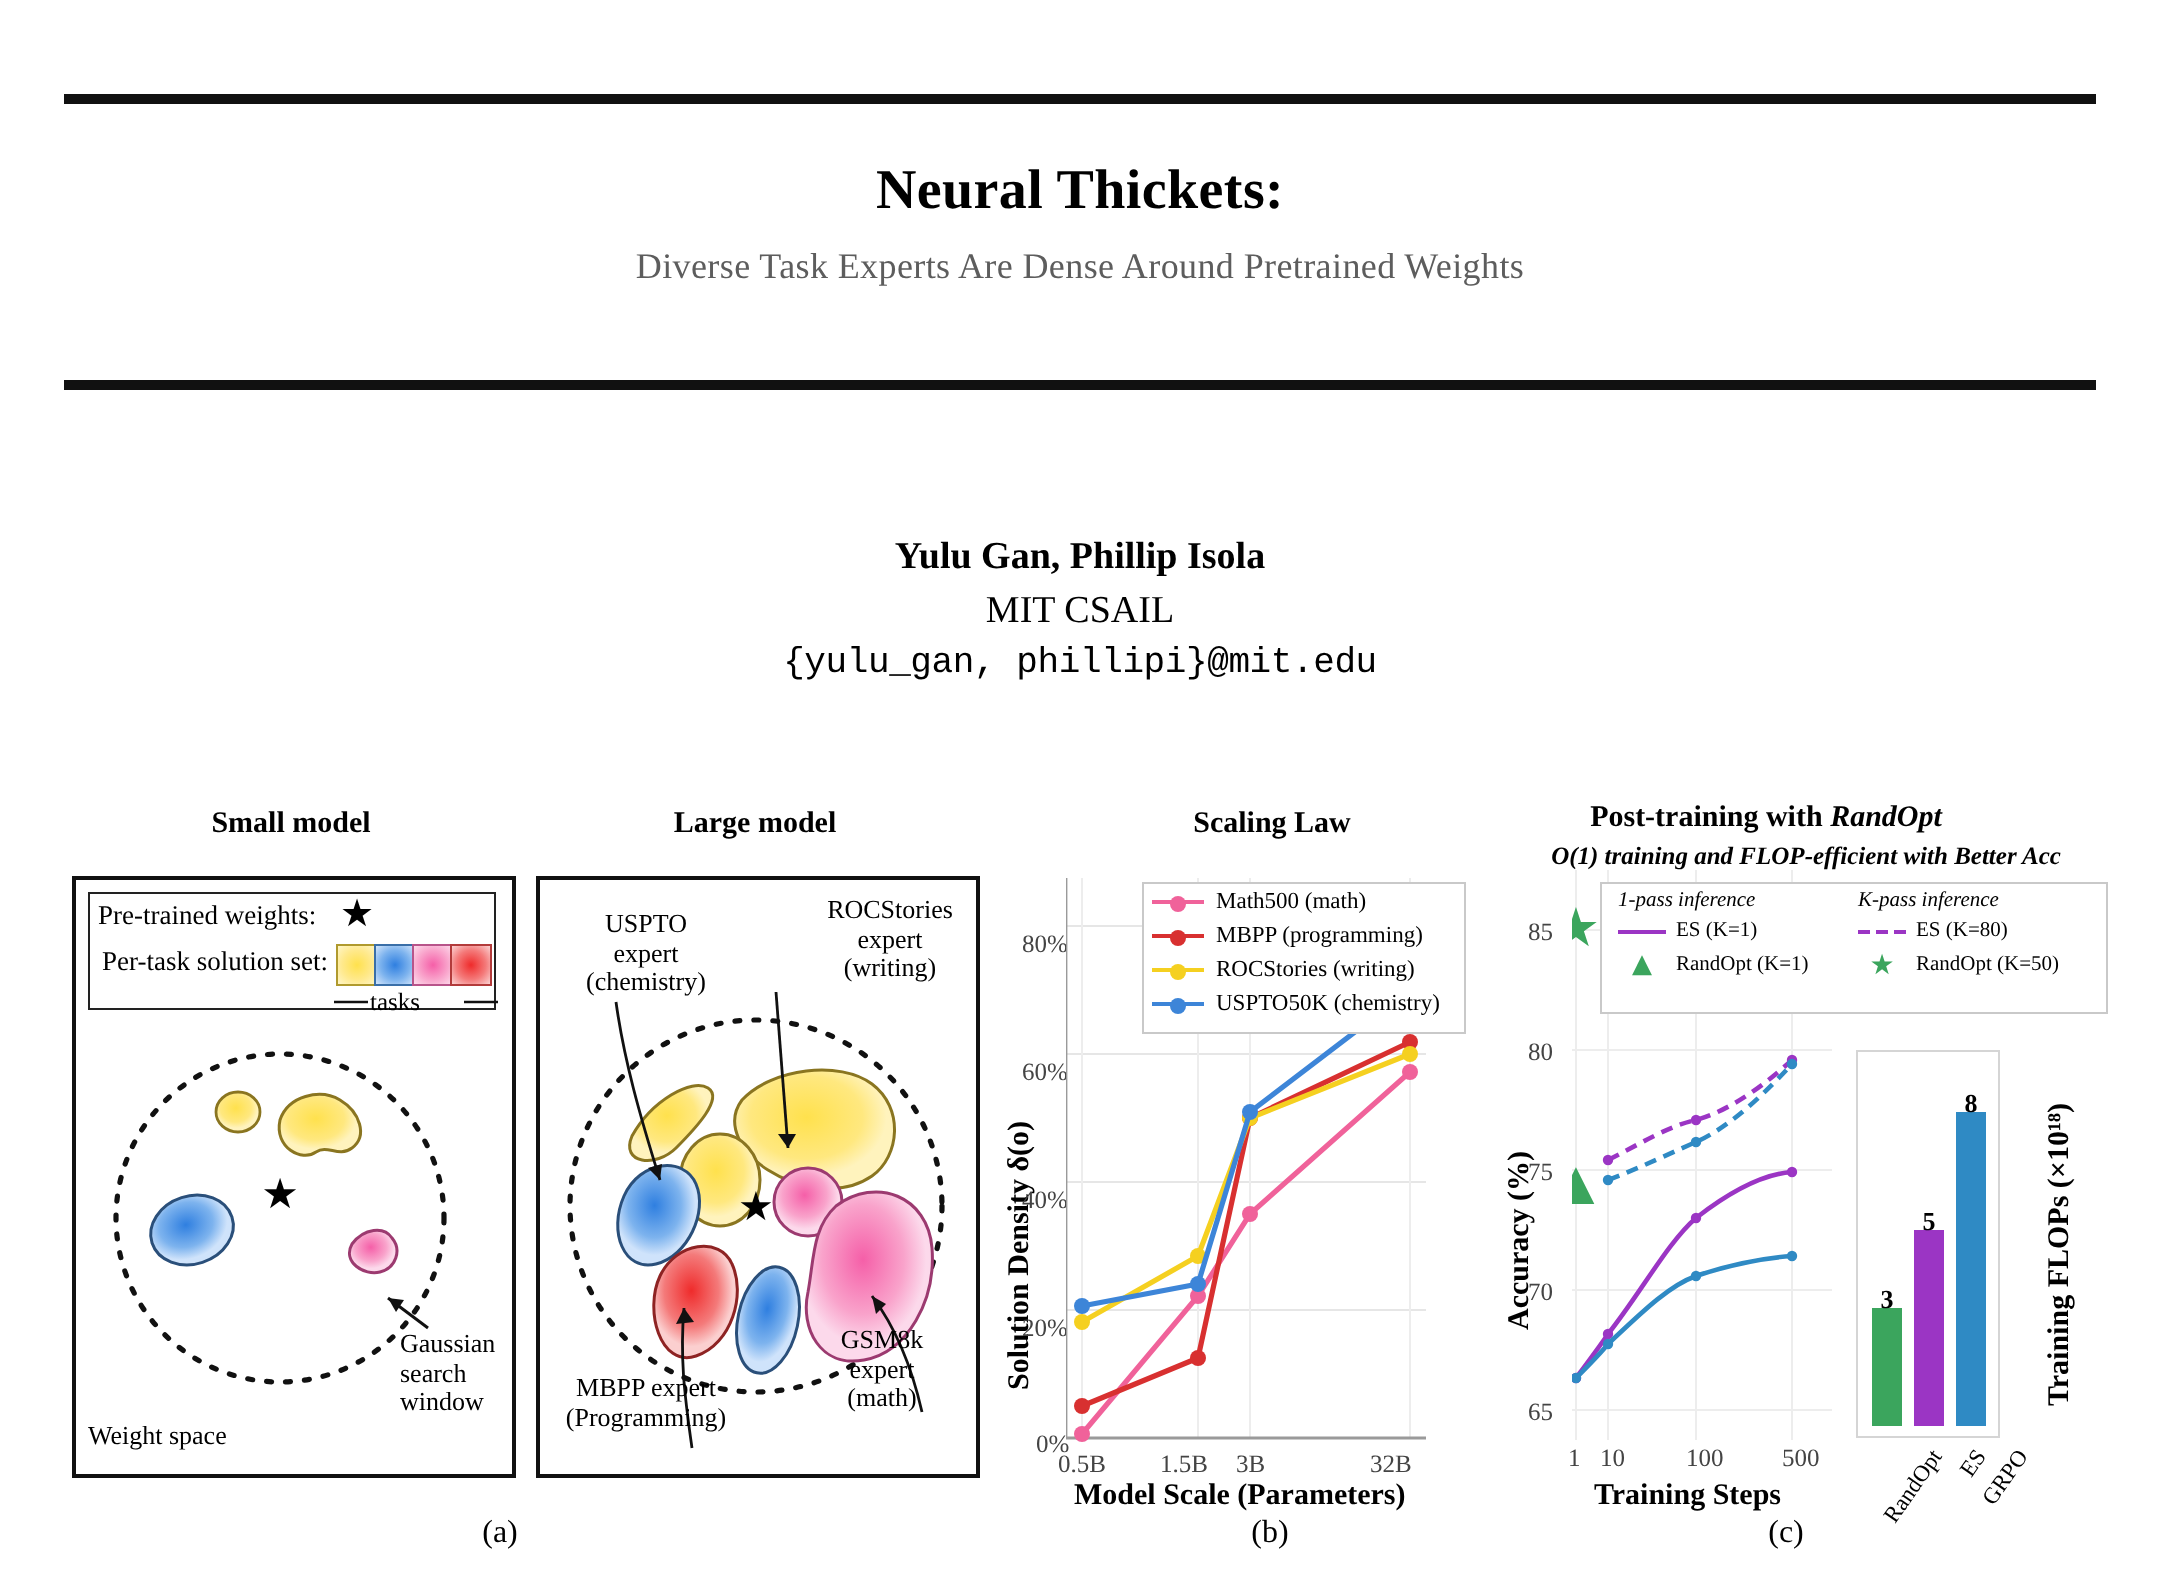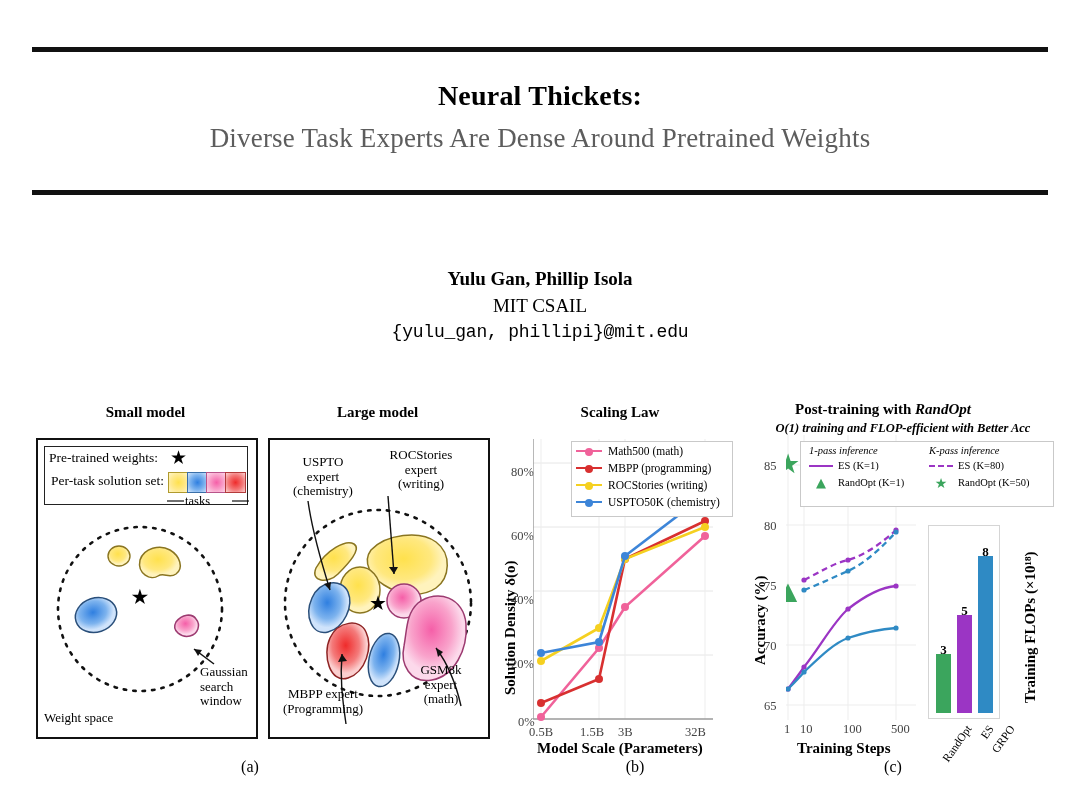--- a/index.html
+++ b/index.html
@@ -6,21 +6,21 @@
   body{width:1080px;height:787px;position:relative;font-family:"Liberation Serif",serif;color:#000;overflow:hidden;}
 
   
   .rule{position:absolute;left:32px;width:1016px;background:#111;}
   #rule-top{top:47px;height:5px;}
   #rule-bot{top:190px;height:5px;}
 
   #paper-title{position:absolute;left:0;top:80px;width:1080px;text-align:center;
     font-size:28px;font-weight:bold;letter-spacing:.2px;}
   #paper-subtitle{position:absolute;left:0;top:123px;width:1080px;text-align:center;
-    font-size:27px;color:#5d5d5d;letter-spacing:.2px;}
+    font-size:18px;color:#5d5d5d;letter-spacing:.2px;}
 
   #authors{position:absolute;left:0;top:268px;width:1080px;text-align:center;font-size:19px;font-weight:bold;}
   #affil{position:absolute;left:0;top:295px;width:1080px;text-align:center;font-size:19px;}
   #email{position:absolute;left:0;top:322px;width:1080px;text-align:center;font-size:18px;
     font-family:"Liberation Mono",monospace;letter-spacing:-.2px;}
 
   
   #figure{position:absolute;left:0;top:395px;width:1080px;height:392px;}
 
   .ptitle{position:absolute;text-align:center;font-weight:bold;font-size:15px;}
@@ -195,37 +195,37 @@
         </radialGradient>
     </defs>
   </svg>
 
   <div class="anno" style="left:281px;top:60px;width:84px;">
 
     <div>USPTO</div>
     <div>expert</div>
     <div>(chemistry)</div>
   </div>
-  <div class="anno" style="left:376px;top:53px;width:90px;">
+  <div class="anno" style="left:400px;top:53px;width:90px;">
     <div>ROCStories</div>
     <div>expert</div>
     <div>(writing)</div>
   </div>
   <div class="anno" style="left:268px;top:292px;width:110px;">
     <div>MBPP expert</div>
     <div>(Programming)</div>
   </div>
   <div class="anno" style="left:404px;top:268px;width:74px;">
     <div>GSM8k</div>
     <div>expert</div>
     <div>(math)</div>
   </div>
   <div class="plabel" style="left:605px;top:363px;">(b)</div>
 
-  <div class="ptitle" style="left:520px;top:9px;width:200px;">Scaling Law</div>
+  <div class="ptitle" style="left:536px;top:9px;width:200px;">Scaling Law</div>
 
   <div class="ylab-rot" style="left:502px;top:300px;">Solution Density δ(o)</div>
   <div class="axlabel" style="left:537px;top:345px;">Model Scale (Parameters)</div>
 
   <div class="tick" style="left:511px;top:70px;">80%</div>
   <div class="tick" style="left:511px;top:134px;">60%</div>
   <div class="tick" style="left:511px;top:198px;">40%</div>
   <div class="tick" style="left:511px;top:262px;">20%</div>
   <div class="tick" style="left:518px;top:320px;">0%</div>
 

